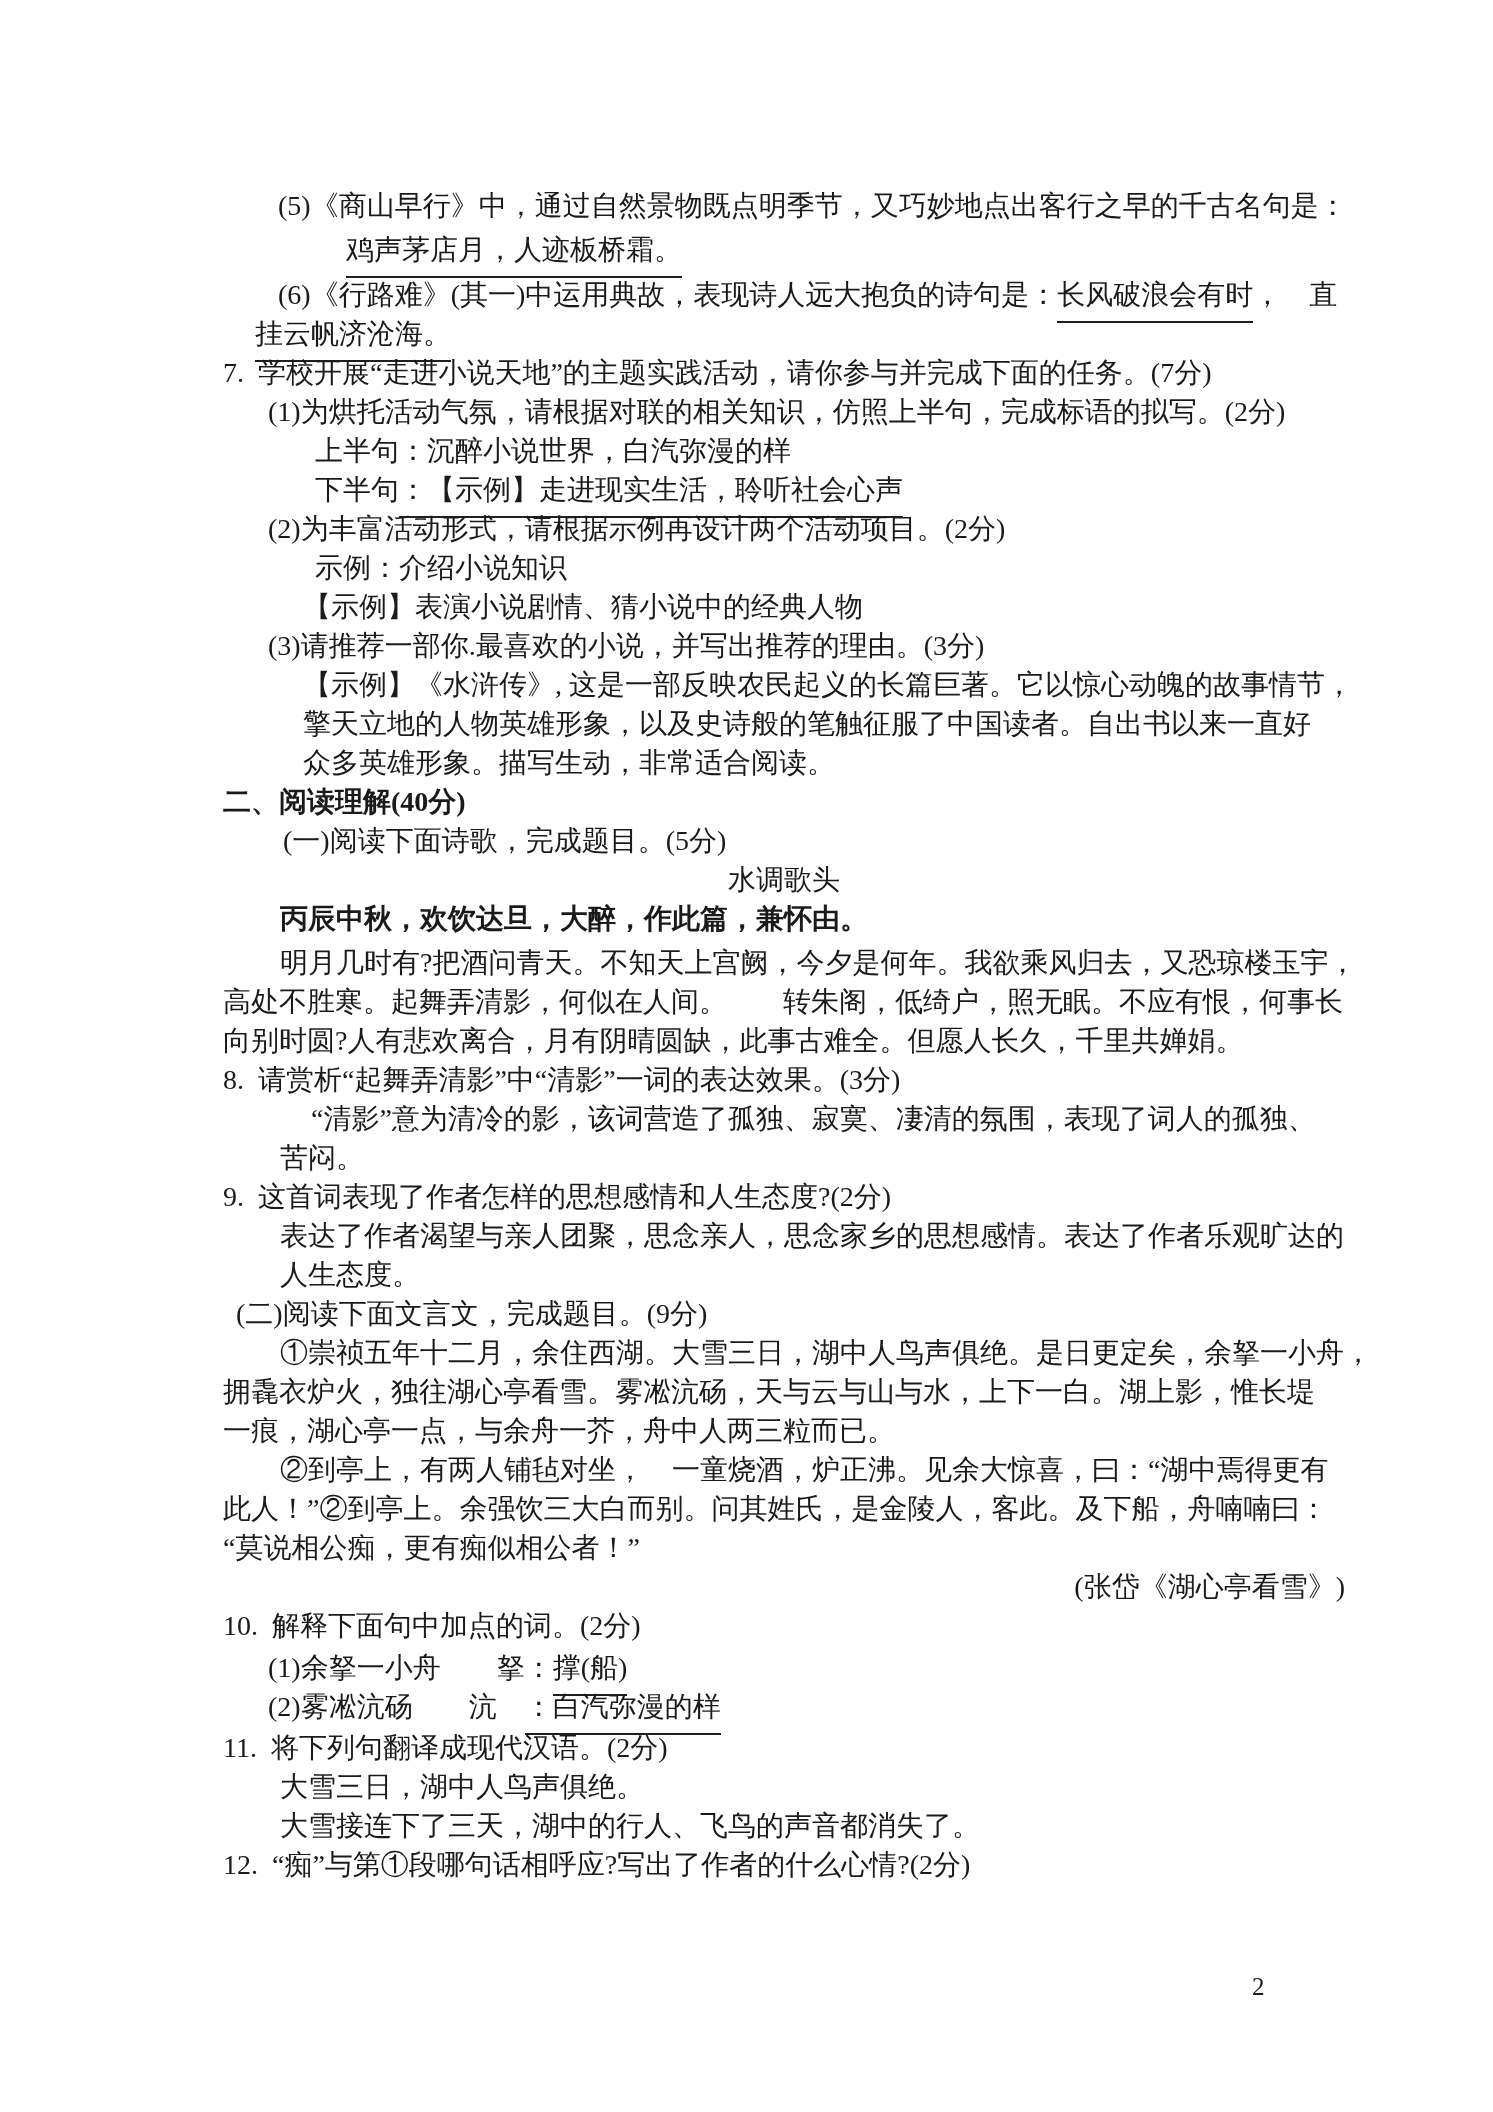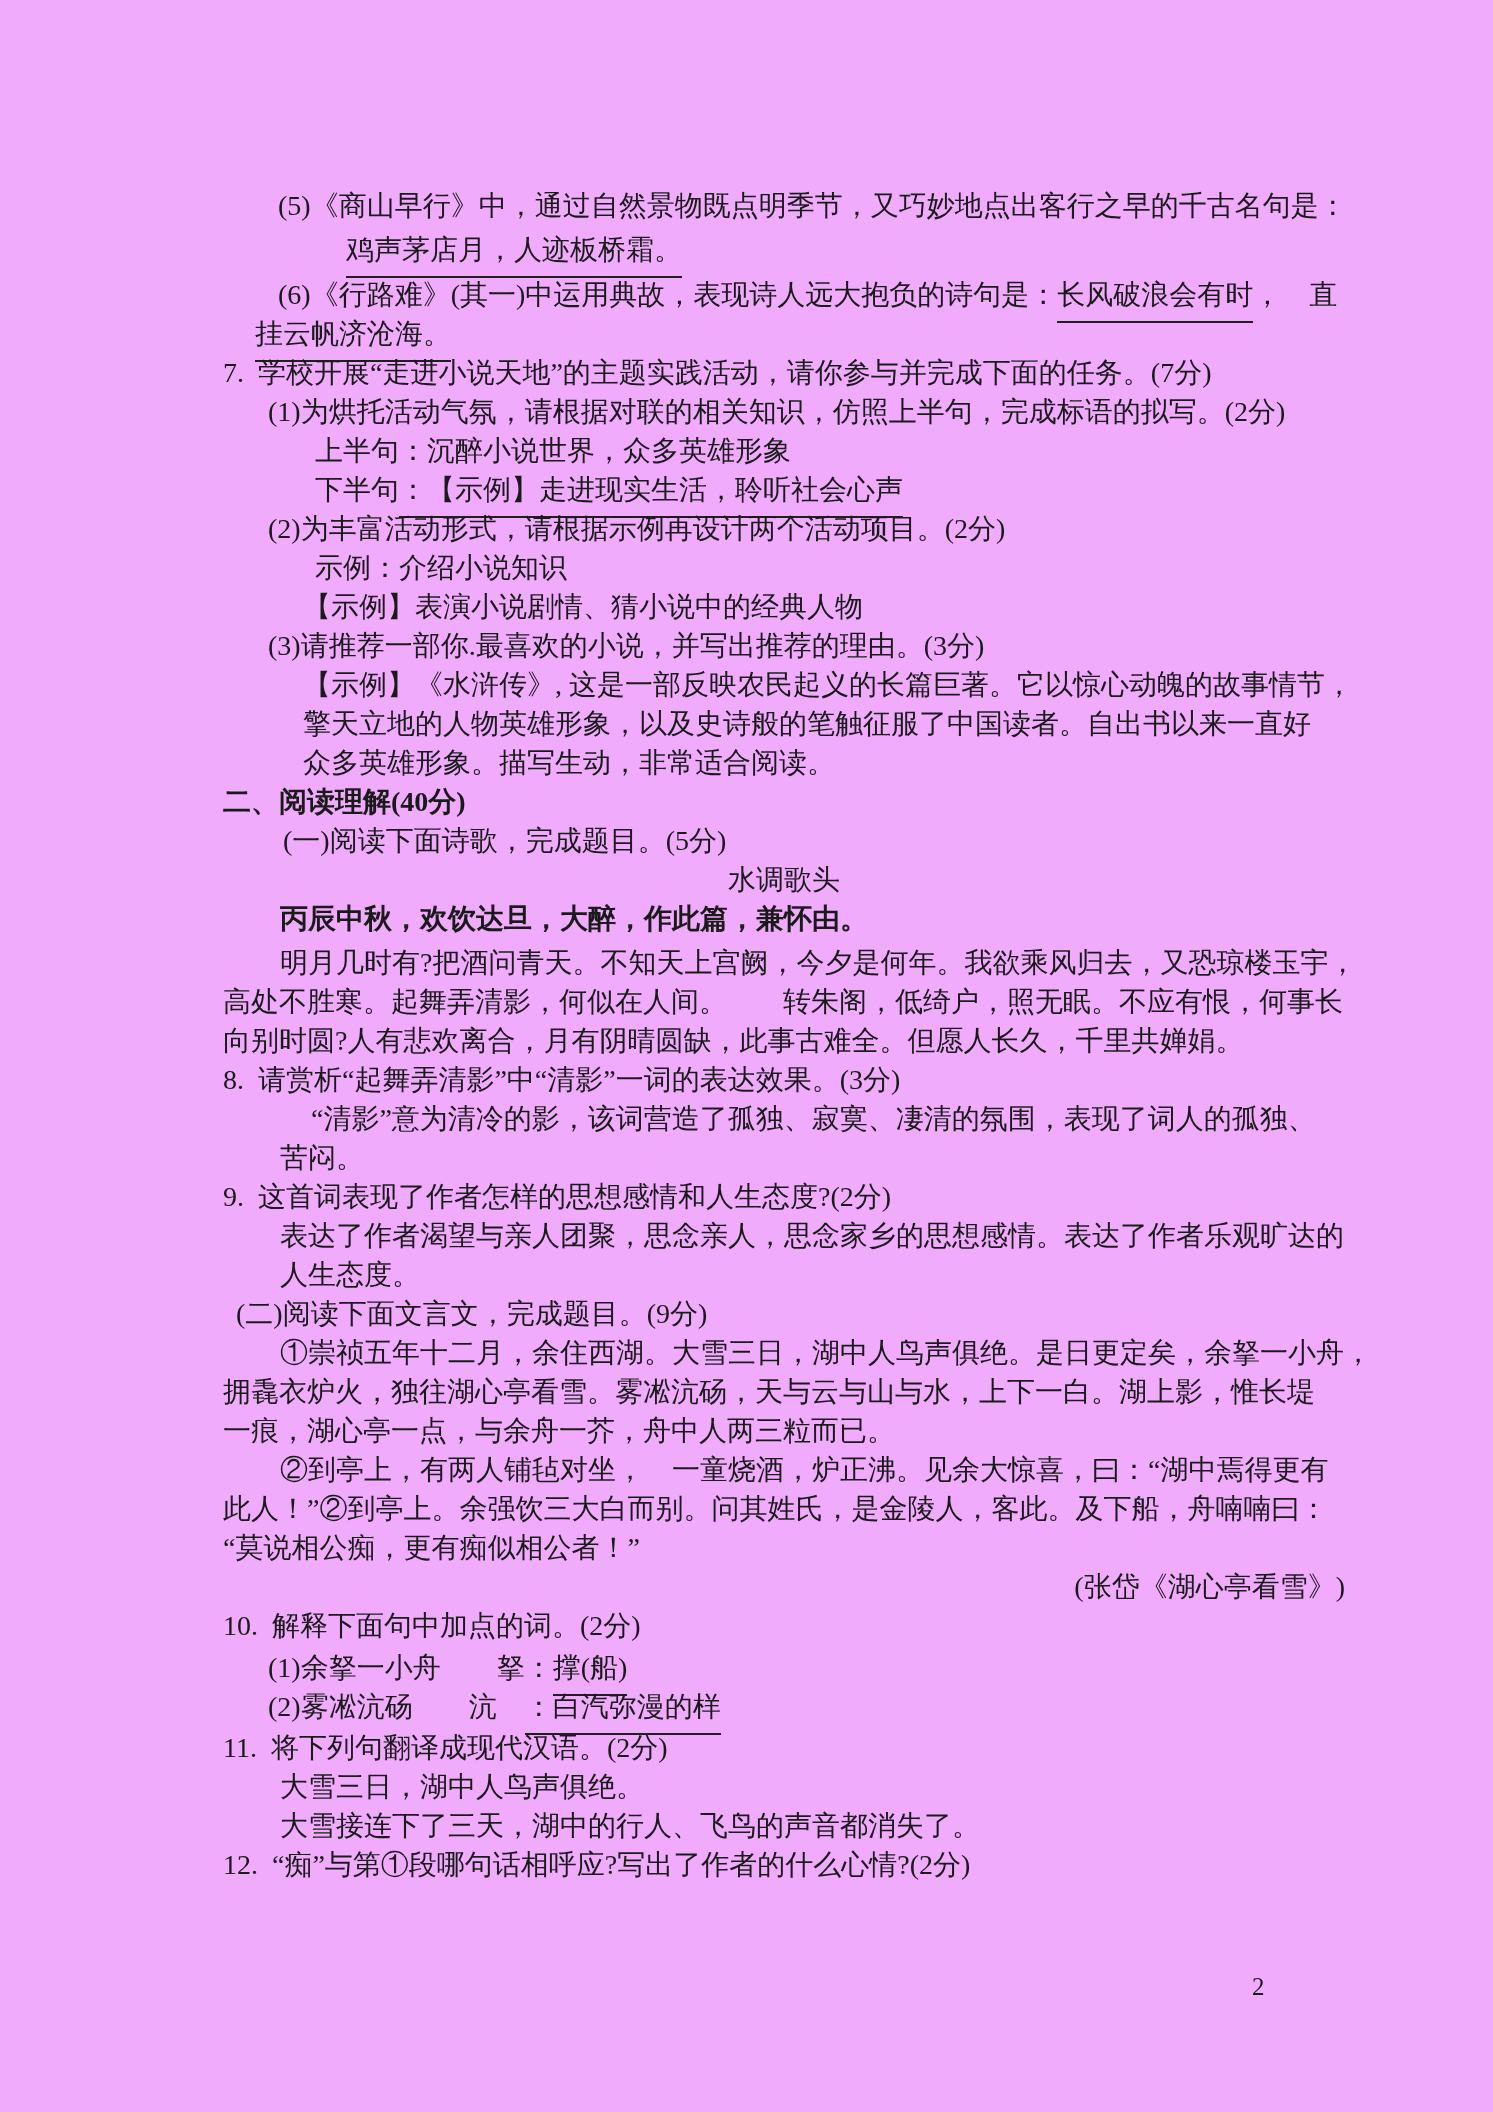--- a/index.html
+++ b/index.html
@@ -5,21 +5,21 @@
   html, body {
     margin: 0;
     padding: 0;
     background: #e8e8e8;
   }
   .page {
     position: relative;
     width: 1493px;
     height: 2112px;
     margin: 0 auto;
-    background: #f0abfc;
+    background: #ffffff;
     font-family: "Liberation Serif", "DejaVu Serif", serif;
     font-size: 28px;
     color: #1a1a1a;
     overflow: hidden;
   }
   .body {
     position: absolute;
     left: 223px;
     top: 186px;
     width: 1122px;
@@ -69,21 +69,21 @@
   <div class="body">
 
     <div class="ln in55">(5)《商山早行》中，通过自然景物既点明季节，又巧妙地点出客行之早的千古名句是：</div>
     <div class="ln in123 gap5"><span class="u">鸡声茅店月，人迹板桥霜。</span></div>
 
     <div class="ln in55 gap6"><span>(6)《行路难》(其一)中运用典故，表现诗人远大抱负的诗句是：</span><span class="u">长风破浪会有时</span><span>，　直</span></div>
     <div class="ln in32"><span class="u">挂云帆济沧海。</span></div>
 
     <div class="ln">7.  学校开展“走进小说天地”的主题实践活动，请你参与并完成下面的任务。(7分)</div>
     <div class="ln in45">(1)为烘托活动气氛，请根据对联的相关知识，仿照上半句，完成标语的拟写。(2分)</div>
-    <div class="ln in92">上半句：沉醉小说世界，众多英雄形象</div>
+    <div class="ln in92">上半句：沉醉小说世界，白汽弥漫的样</div>
     <div class="ln in92"><span>下半句</span><span class="u">：【示例】走进现实生活，聆听社会心声</span></div>
     <div class="ln in45">(2)为丰富活动形式，请根据示例再设计两个活动项目。(2分)</div>
     <div class="ln in92">示例：介绍小说知识</div>
     <div class="ln in80">【示例】表演小说剧情、猜小说中的经典人物</div>
     <div class="ln in45">(3)请推荐一部你.最喜欢的小说，并写出推荐的理由。(3分)</div>
     <div class="ln in80">【示例】《水浒传》, 这是一部反映农民起义的长篇巨著。它以惊心动魄的故事情节，</div>
     <div class="ln in80">擎天立地的人物英雄形象，以及史诗般的笔触征服了中国读者。自出书以来一直好</div>
     <div class="ln in80">众多英雄形象。描写生动，非常适合阅读。</div>
 
     <div class="ln b">二、阅读理解(40分)</div>

